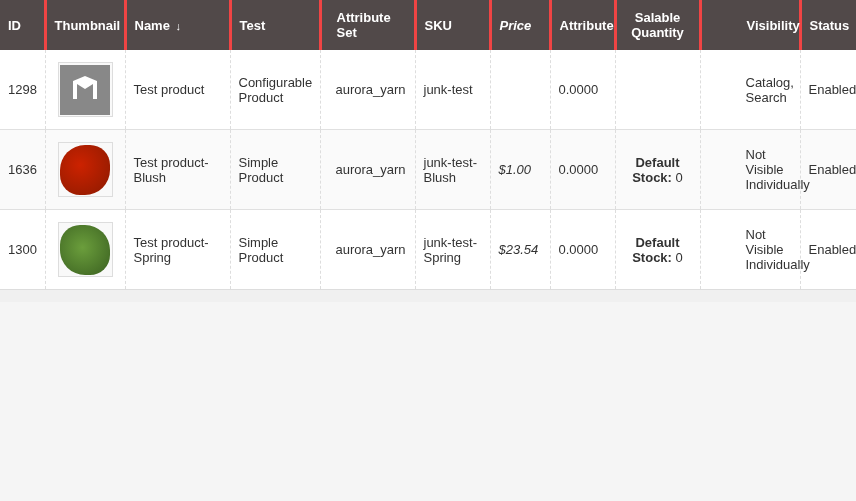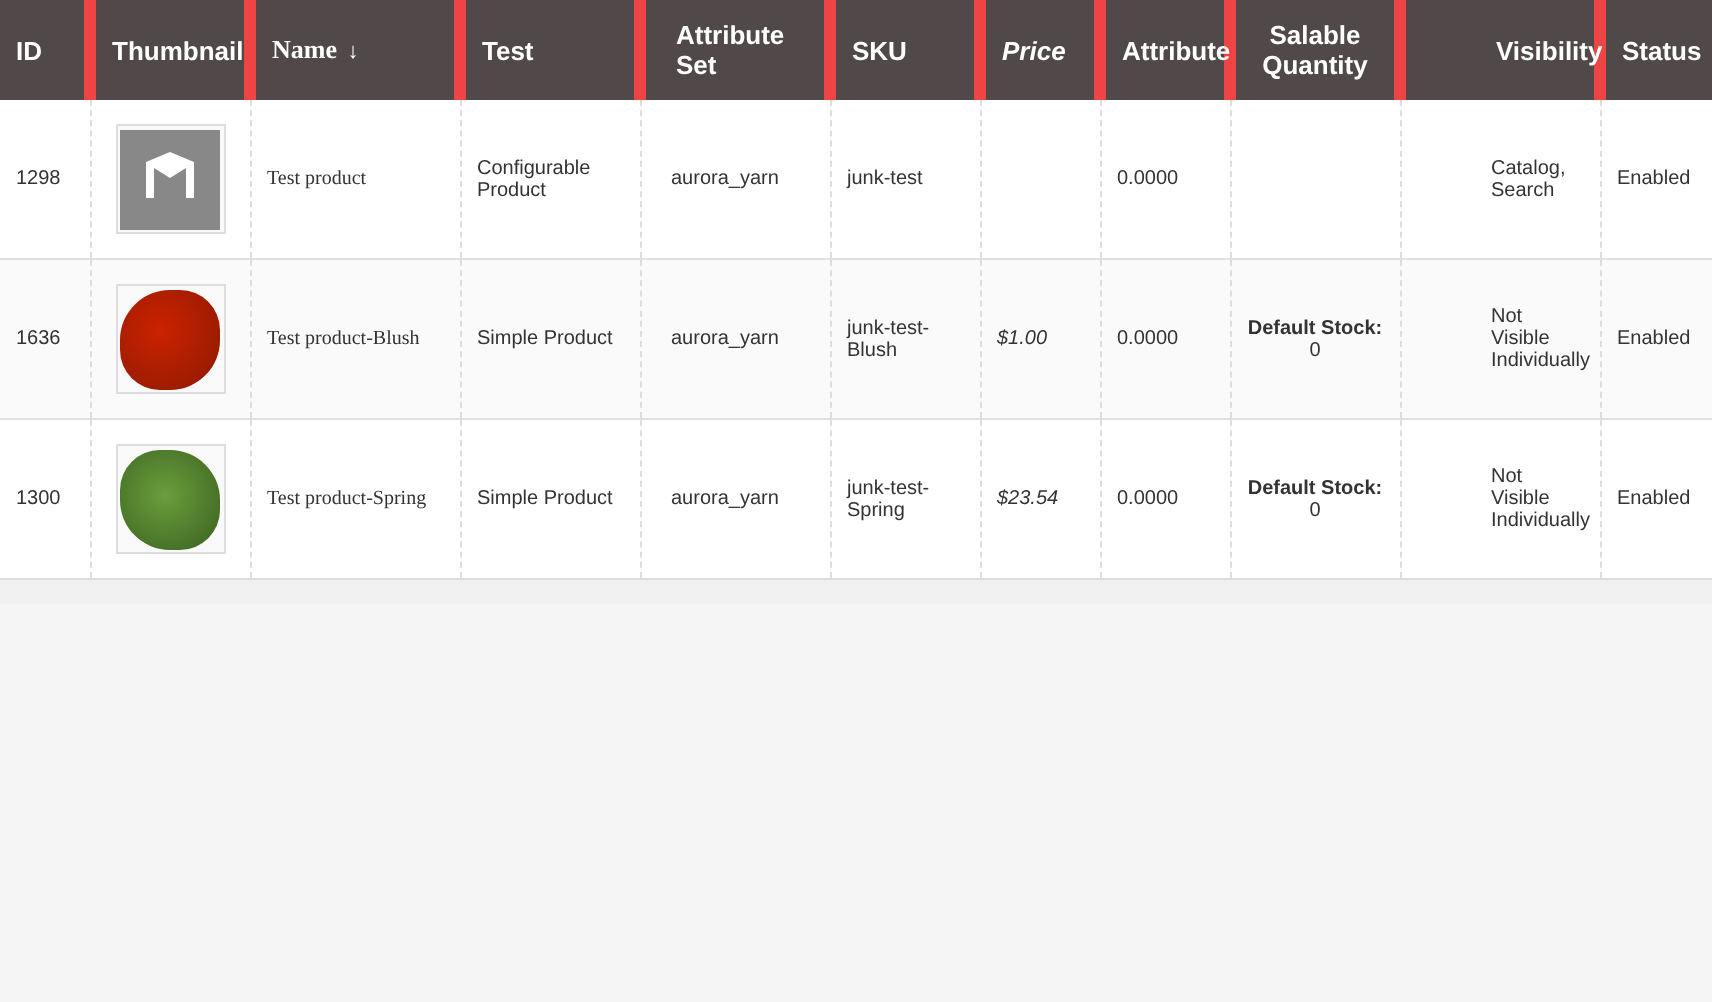--- a/index.html
+++ b/index.html
@@ -21,38 +21,38 @@
     }
     thead tr {
       background: #514949;
       color: #fff;
     }
     thead th {
       padding: 10px 8px;
       text-align: left;
       font-weight: 600;
       font-size: 13px;
-      border-right: 6px solid #ef4444;
+      border-right: 3px solid #ef4444;
       vertical-align: middle;
     }
     thead th:last-child {
       border-right: none;
     }
     tbody tr {
       border-bottom: 1px solid #e0e0e0;
       background: #fff;
     }
     tbody tr:nth-child(even) {
       background: #fafafa;
     }
     tbody td {
       padding: 12px 8px;
       vertical-align: middle;
       border-right: 1px dashed #ddd;
-      font-size: 10px;
+      font-size: 13px;
       color: #333;
     }
     tbody td:last-child {
       border-right: none;
     }
     .sort-indicator {
       font-size: 11px;
       margin-left: 2px;
     }
     .thumbnail-cell {
@@ -98,21 +98,21 @@
     tfoot td {
       padding: 6px 8px;
       border-top: 1px solid #ddd;
     }
     .scrollbar-row td {
       height: 12px;
       padding: 2px;
     }
     .col-id { width: 45px; }
     .col-thumb { width: 80px; }
-    .col-name { width: 105px; font-family: Liberation Serif, serif; }
+    .col-name { width: 105px; }
     .col-type { width: 90px; }
     .col-attrset { width: 95px; padding-left: 15px; }
     .col-sku { width: 75px; }
     .col-price { width: 60px; font-style: italic; }
     .col-qty { width: 65px; }
     .col-salable { width: 85px; text-align: center; }
     .col-visibility { width: 100px; padding-left: 45px; }
     .col-status { width: 65px; }
   </style>
 </head>

